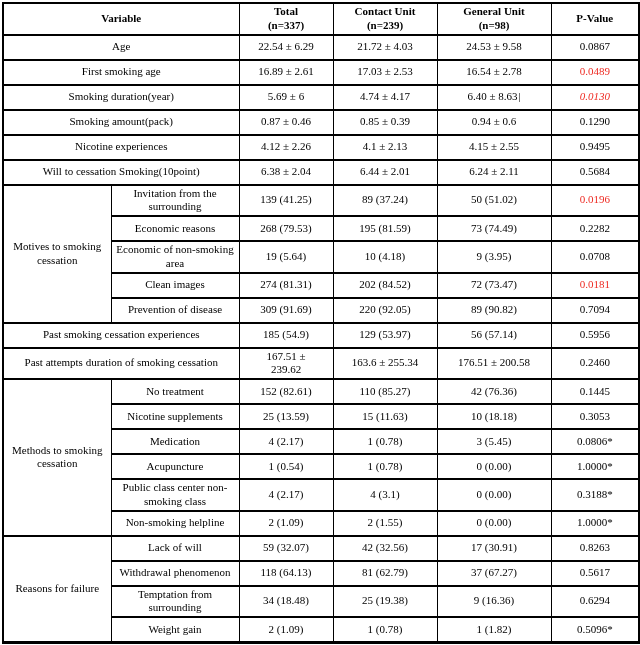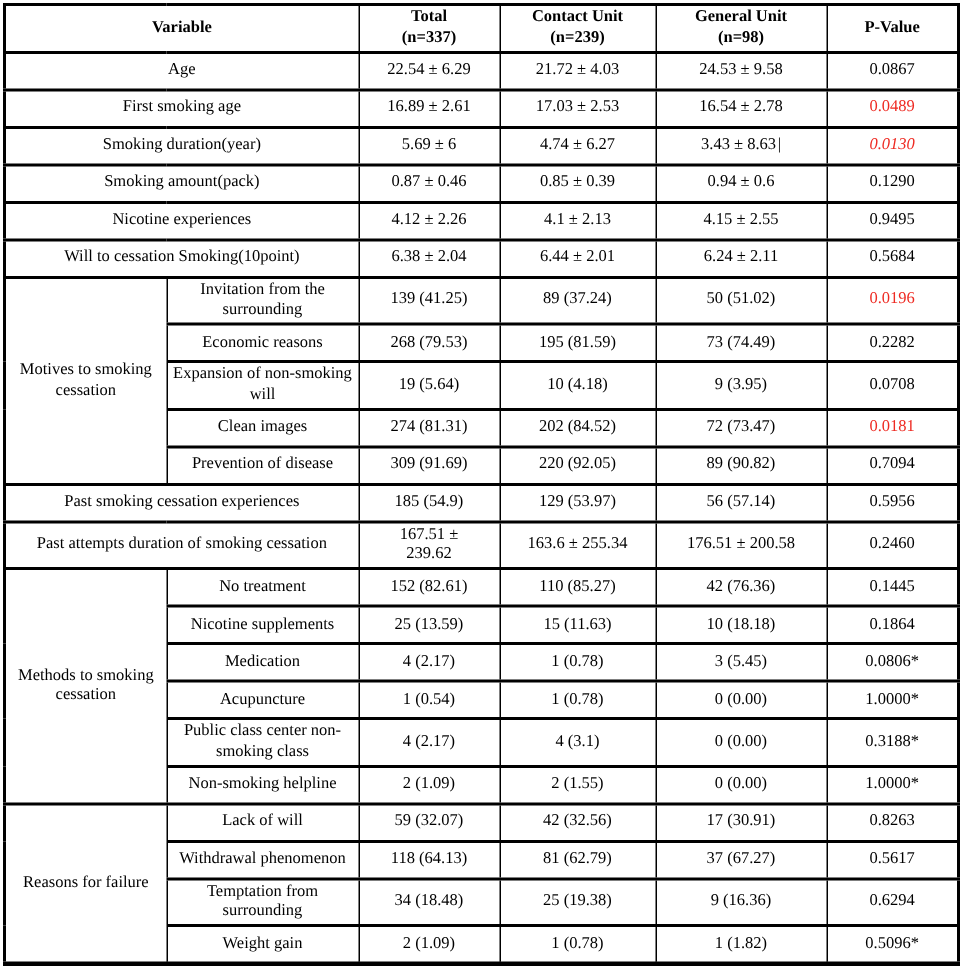--- a/index.html
+++ b/index.html
@@ -83,22 +83,22 @@
       <tr>
         <td colspan="2">First smoking age</td>
         <td>16.89 ± 2.61</td>
         <td>17.03 ± 2.53</td>
         <td>16.54 ± 2.78</td>
         <td style="color: rgb(238, 42, 34); margin-left: 20px;">0.0489</td>
       </tr>
       <tr>
         <td colspan="2">Smoking duration(year)</td>
         <td>5.69 ± 6</td>
-        <td>4.74 ± 6.27</td>
-        <td><span>3.43 ± 8.63</span><span class="cursor">|</span></td>
+        <td>4.74 ± 4.17</td>
+        <td><span>6.40 ± 8.63</span><span class="cursor">|</span></td>
         <td style="color: rgb(238, 42, 34); font-style: italic;">0.0130</td>
       </tr>
       <tr>
         <td colspan="2">Smoking amount(pack)</td>
         <td>0.87 ± 0.46</td>
         <td>0.85 ± 0.39</td>
         <td>0.94 ± 0.6</td>
         <td>0.1290</td>
       </tr>
       <tr>
@@ -125,21 +125,21 @@
         <td style="color: rgb(238, 42, 34);">0.0196</td>
       </tr>
       <tr>
         <td>Economic reasons</td>
         <td>268 (79.53)</td>
         <td>195 (81.59)</td>
         <td>73 (74.49)</td>
         <td>0.2282</td>
       </tr>
       <tr>
-        <td>Expansion of non-smoking will</td>
+        <td>Economic of non-smoking area</td>
         <td>19 (5.64)</td>
         <td>10 (4.18)</td>
         <td>9 (3.95)</td>
         <td>0.0708</td>
       </tr>
       <tr>
         <td>Clean images</td>
         <td>274 (81.31)</td>
         <td>202 (84.52)</td>
         <td>72 (73.47)</td>
@@ -175,21 +175,21 @@
         <td>152 (82.61)</td>
         <td>110 (85.27)</td>
         <td>42 (76.36)</td>
         <td>0.1445</td>
       </tr>
       <tr>
         <td>Nicotine supplements</td>
         <td>25 (13.59)</td>
         <td>15 (11.63)</td>
         <td>10 (18.18)</td>
-        <td>0.1864</td>
+        <td>0.3053</td>
       </tr>
       <tr>
         <td>Medication</td>
         <td>4 (2.17)</td>
         <td>1 (0.78)</td>
         <td>3 (5.45)</td>
         <td>0.0806*</td>
       </tr>
       <tr>
         <td>Acupuncture</td>

